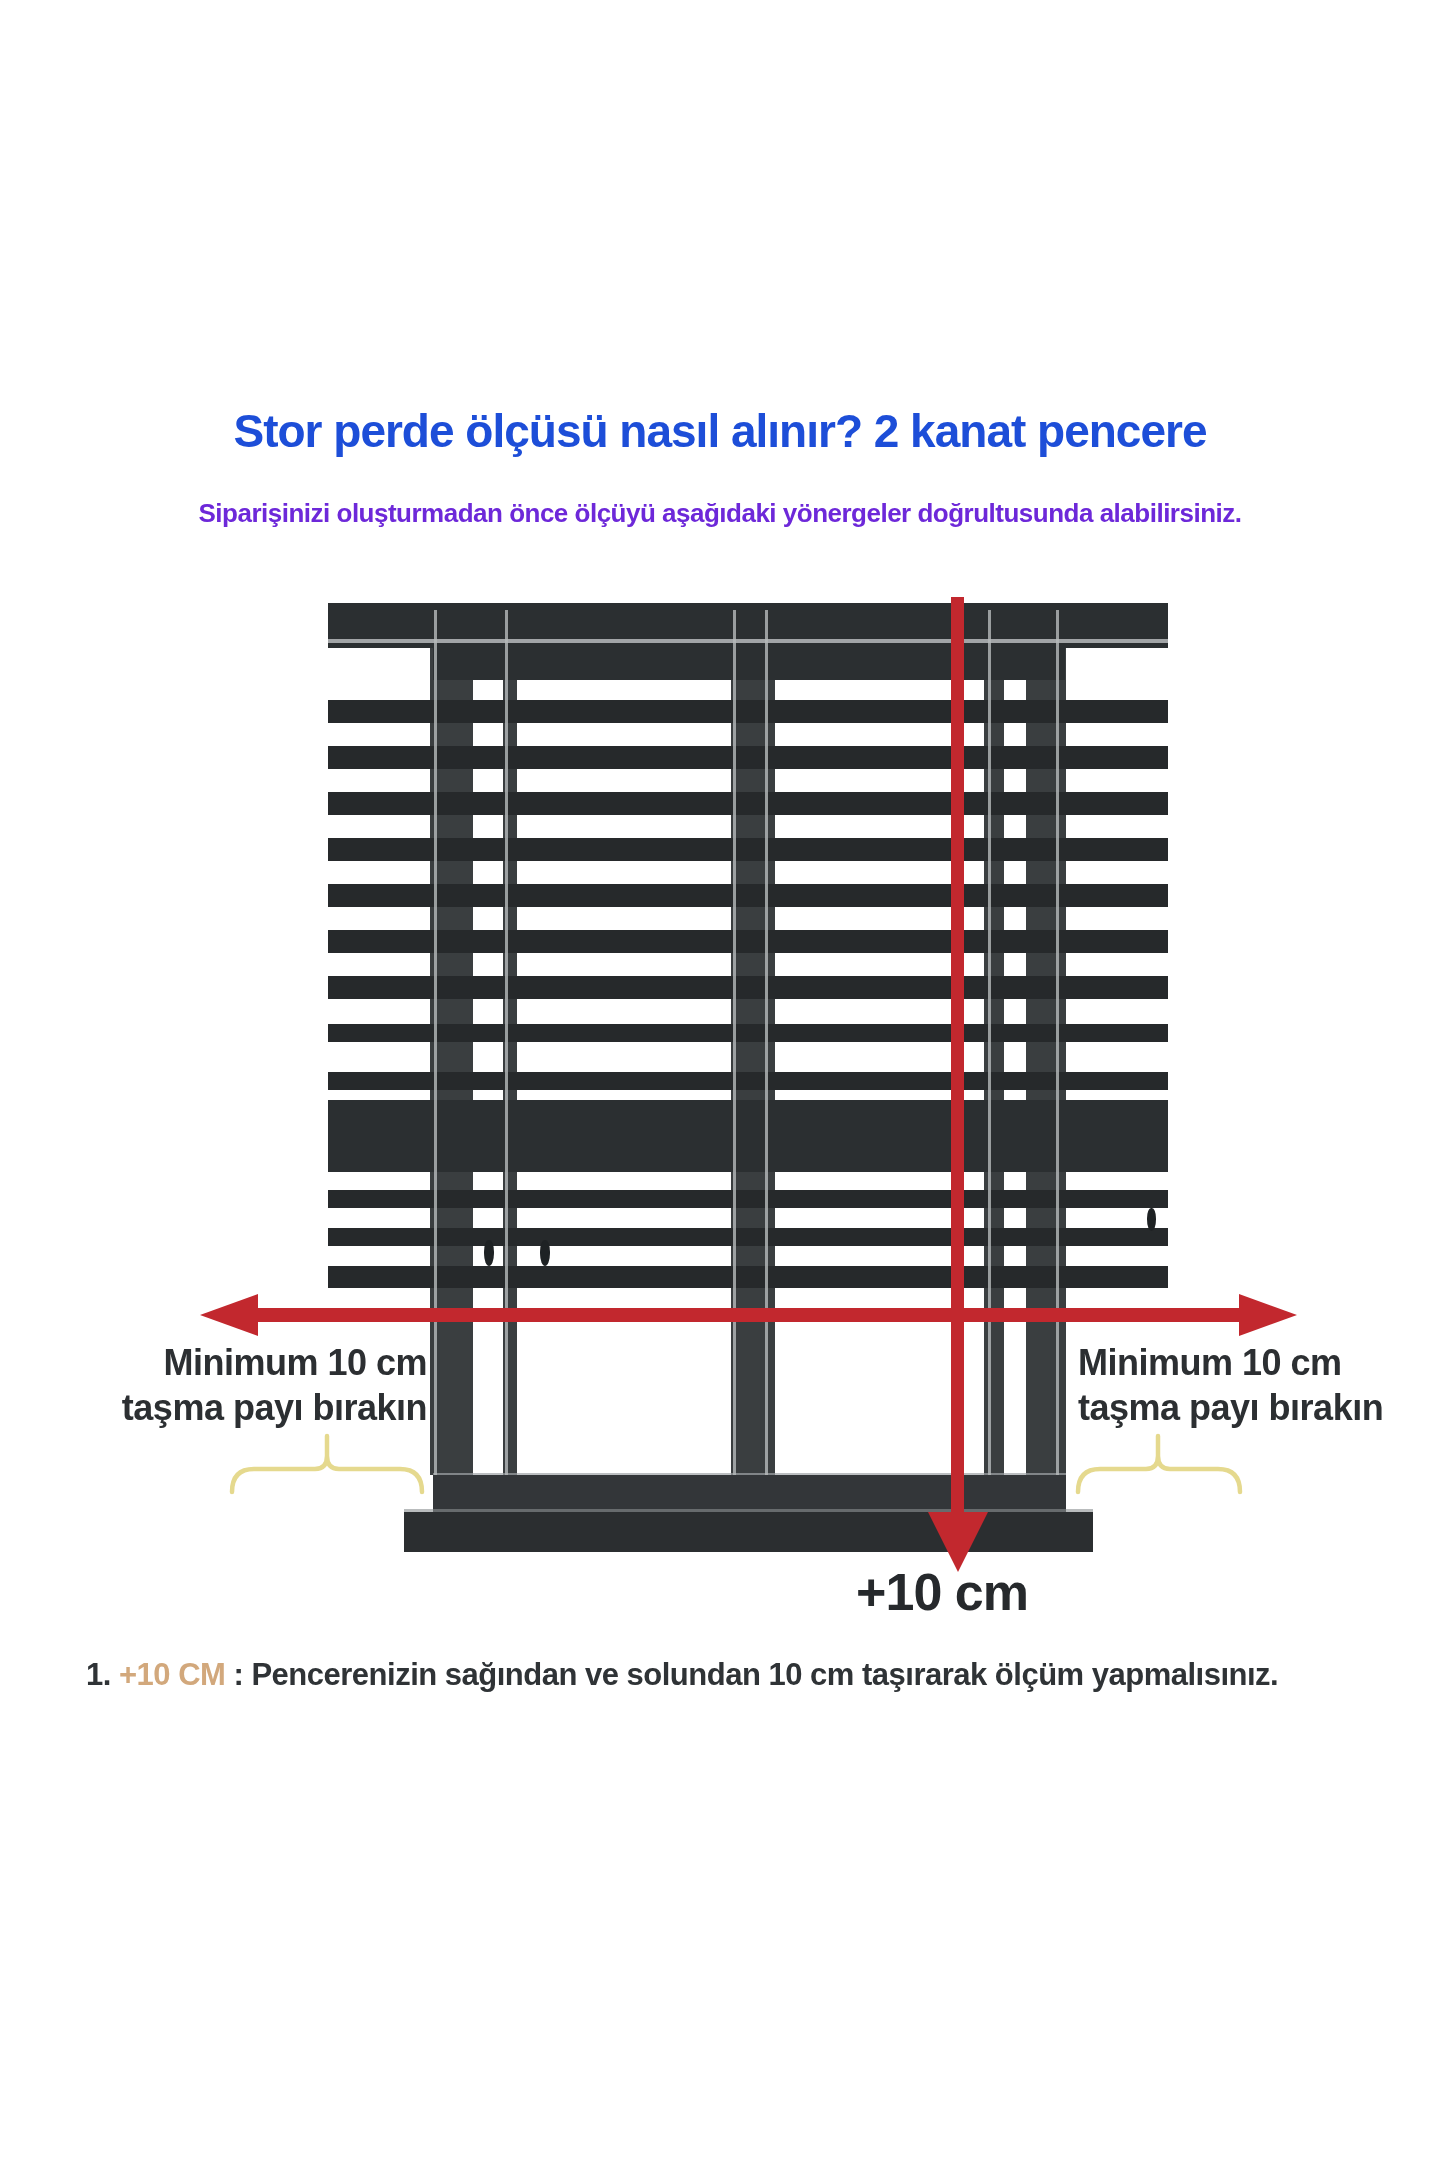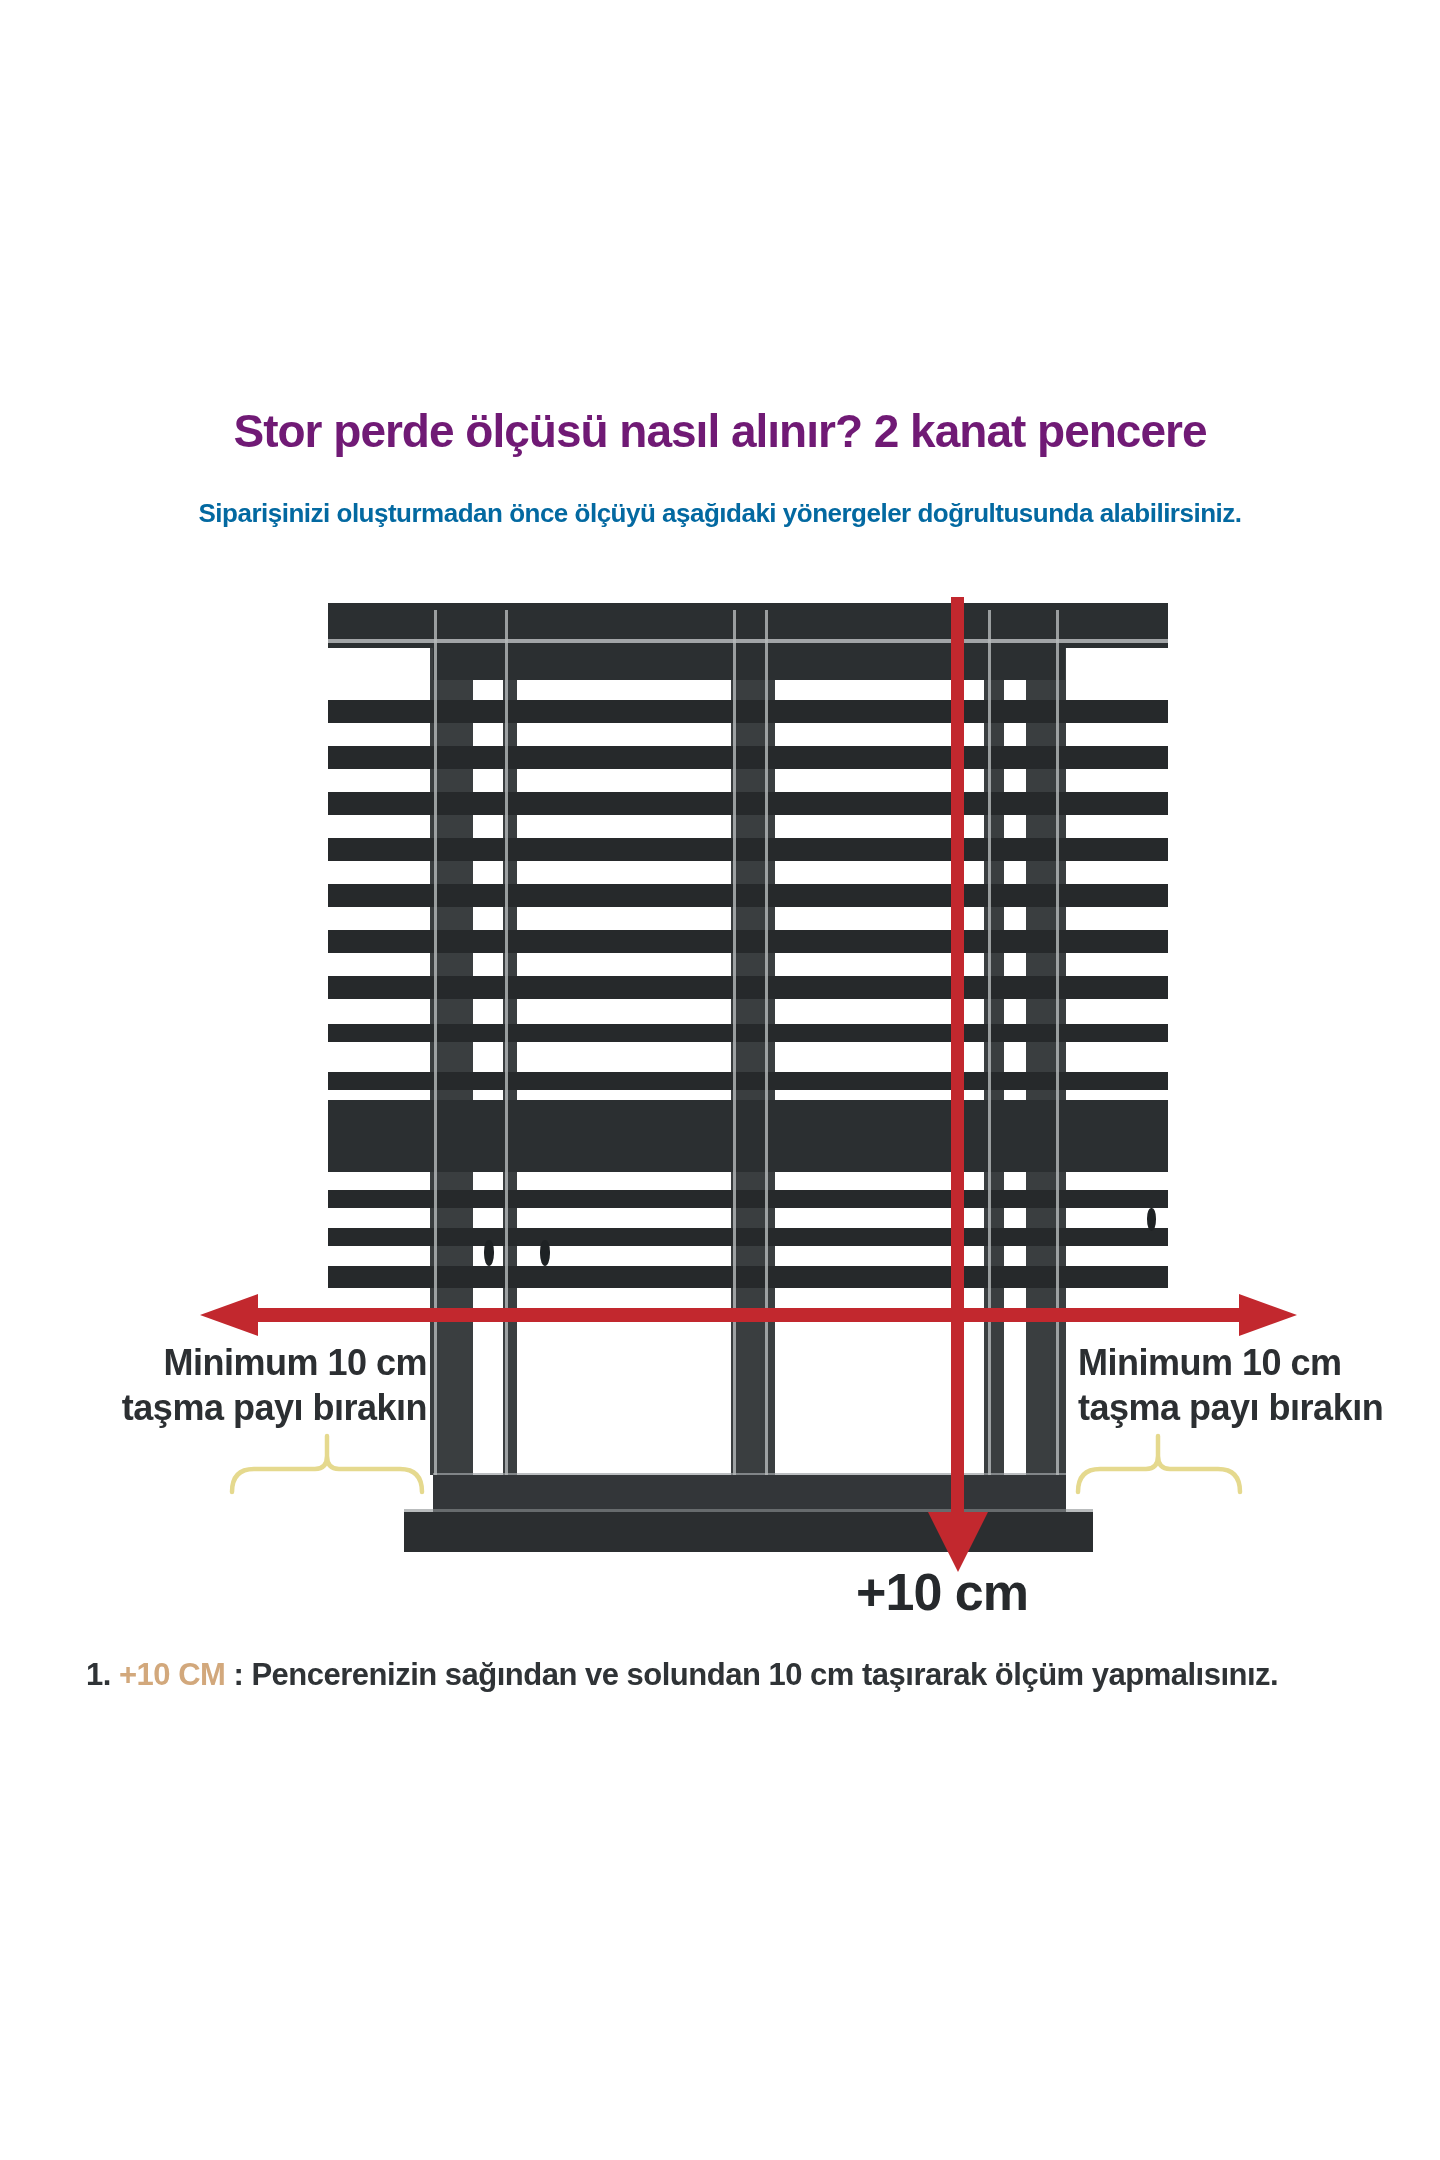--- a/index.html
+++ b/index.html
@@ -5,23 +5,23 @@
   :root{
     --red:#c2282e; --dark:#2b2f31; --slat:#26292b; --post:#3a3e40;
     --stripe:#b7babc; --brace:#e5d98e; --hl:#d2a87c; --text:#2c2f32;
   }
   html,body{margin:0;padding:0;background:#ffffff;}
   .page{position:relative;width:1440px;height:2160px;background:#ffffff;
         font-family:"Liberation Sans", sans-serif;color:var(--text);overflow:hidden;}
   .abs{position:absolute;}
   
   .title{left:0;right:0;top:404px;text-align:center;font-size:46px;font-weight:700;
-         letter-spacing:-1px;white-space:nowrap;color:#701a75;}
+         letter-spacing:-1px;white-space:nowrap;color:#1d4ed8;}
   .subtitle{left:0;right:0;top:498px;text-align:center;font-size:26px;font-weight:700;
-            letter-spacing:-0.5px;white-space:nowrap;color:#0369a1;}
+            letter-spacing:-0.5px;white-space:nowrap;color:#6d28d9;}
   
   .headrail{left:328px;top:603px;width:840px;height:45px;background:var(--dark);}
   .headrail-line{left:328px;top:639px;width:840px;height:4px;background:var(--stripe);opacity:.85;}
   .tier{left:433px;top:648px;width:632px;height:32px;background:var(--dark);}
   .slat{left:328px;width:840px;background:var(--slat);}
   .band{left:328px;top:1100px;width:840px;height:72px;background:var(--dark);}
   .post{top:610px;height:865px;background:var(--post);}
   .stripe{top:610px;height:865px;width:3px;background:var(--stripe);opacity:.8;}
   .bottom-frame{left:433px;top:1475px;width:633px;height:37px;background:#333639;}
   .frame-top-line{left:433px;top:1473px;width:633px;height:3px;background:#a0a4a6;opacity:.7;}

